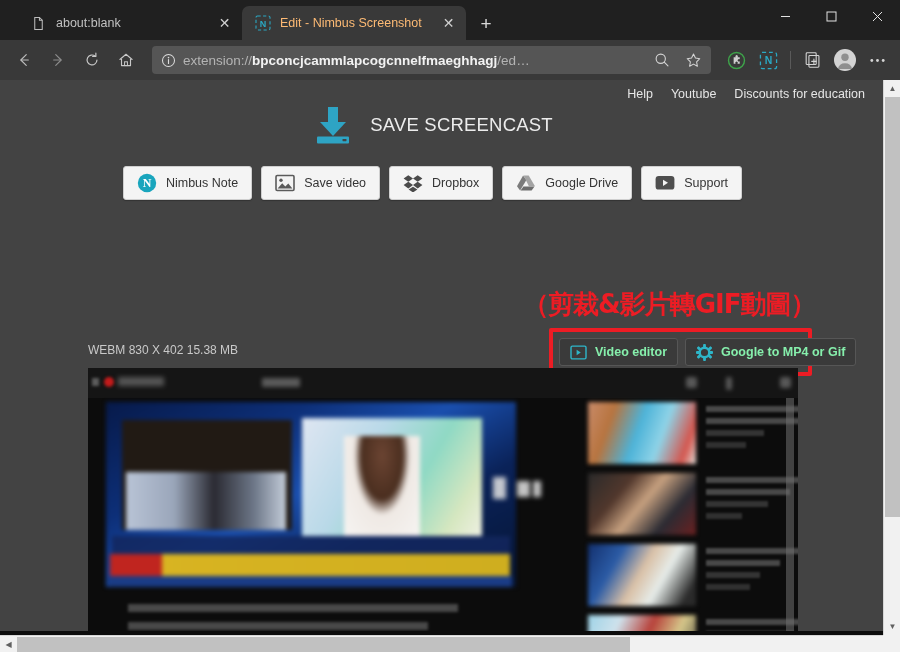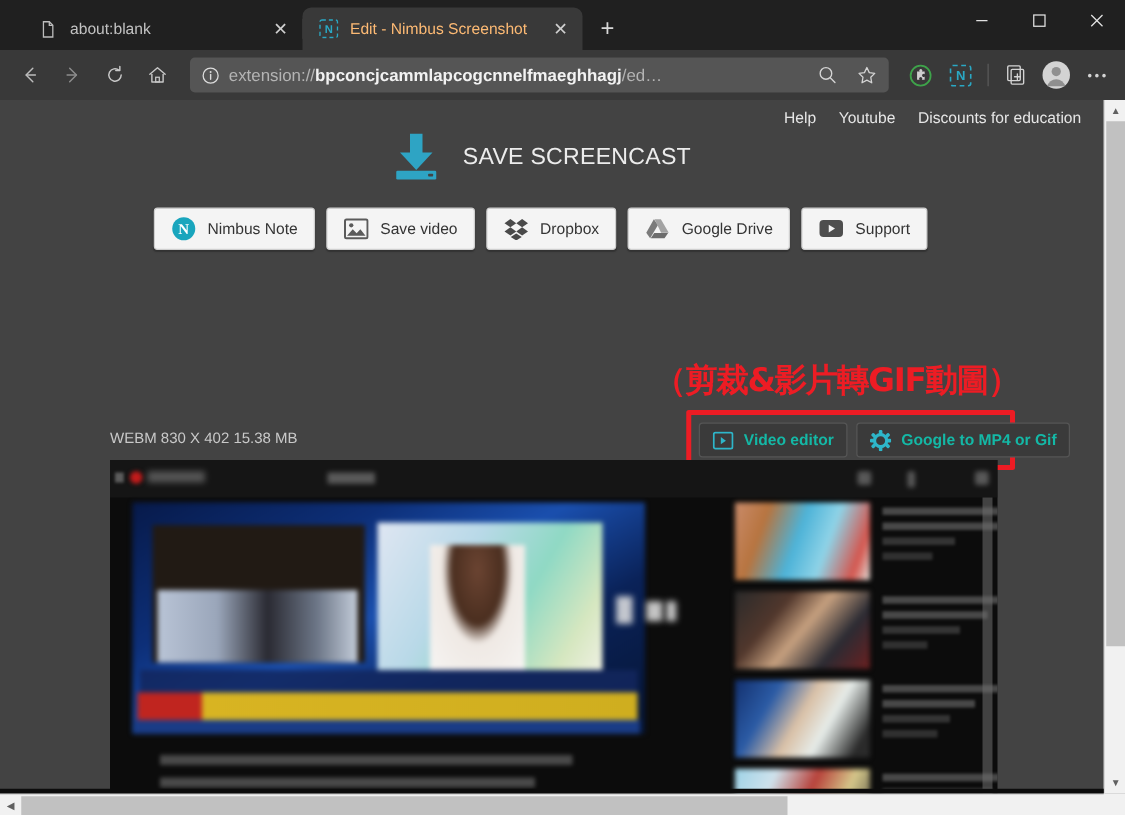--- a/index.html
+++ b/index.html
@@ -180,21 +180,21 @@
   }
   .editbtn {
     height: 28px;
     background: #3a3a3a;
     border: 1px solid #565656;
     border-radius: 3px;
     display: flex; align-items: center;
     padding: 0 10px;
     gap: 8px;
   }
-  .editbtn .lbl { font-size: 12.5px; color: #14b8a6; white-space: nowrap; font-weight: 600; }
+  .editbtn .lbl { font-size: 12.5px; color: #86efac; white-space: nowrap; font-weight: 600; }
   .editicon { width: 17px; height: 17px; flex: 0 0 17px; display:flex; align-items:center; justify-content:center; }
 
   
   .videobox {
     position: absolute;
     top: 288px; left: 88px;
     width: 710px; height: 348px;
     background: #0c0c0c;
     overflow: hidden;
   }

